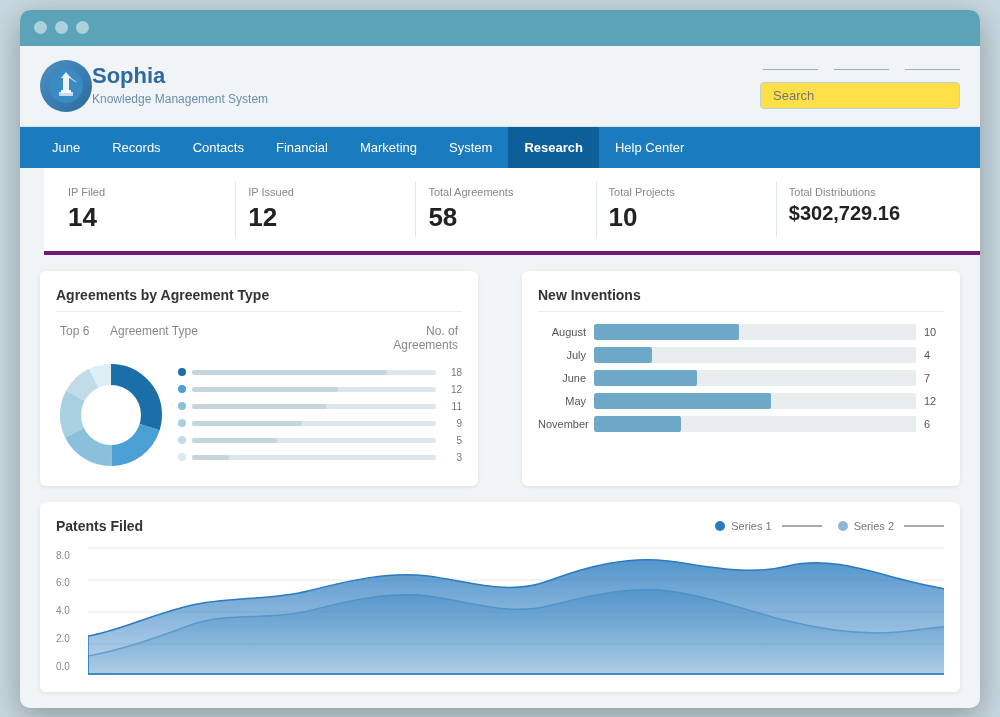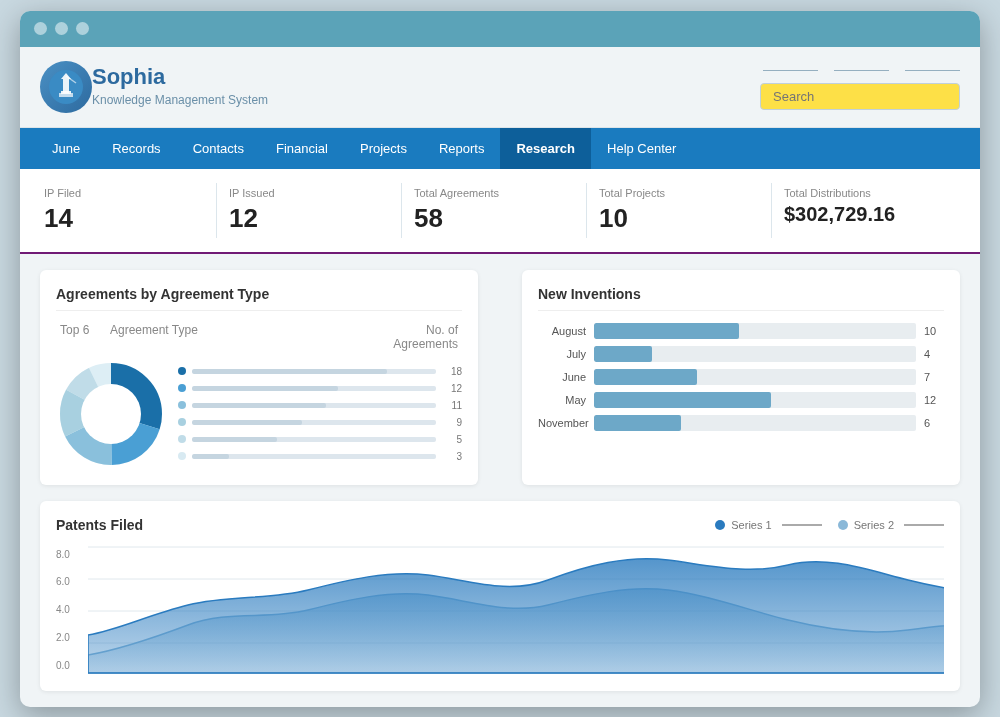--- a/index.html
+++ b/index.html
@@ -125,21 +125,22 @@
     .nav-item.active {
       background: #0d5f9a;
       font-weight: bold;
     }
 
     .stats-bar {
       background: white;
       display: flex;
       padding: 14px 24px;
       gap: 0;
-      border-bottom: 2px solid #701a75;
+      border-bottom: 4px solid #701a75;
+      margin-left: 24px;
     }
 
     .stat-item {
       flex: 1;
       padding: 4px 12px;
       border-right: 1px solid #dce6ec;
     }
     .stat-item:first-child { padding-left: 0; }
     .stat-item:last-child { border-right: none; }
 
@@ -378,22 +379,22 @@
         <input type="text" placeholder="Search" style="">
       </div>
     </div>
   </div>
 
   <div class="navbar">
     <div class="nav-item">June</div>
     <div class="nav-item">Records</div>
     <div class="nav-item">Contacts</div>
     <div class="nav-item">Financial</div>
-    <div class="nav-item">Projects</div>
-    <div class="nav-item">Reports</div>
+    <div class="nav-item">Marketing</div>
+    <div class="nav-item">System</div>
     <div class="nav-item active">Research</div>
     <div class="nav-item">Help Center</div>
   </div>
 
   <div class="stats-bar">
     <div class="stat-item">
       <div class="stat-label">IP Filed</div>
       <div class="stat-value">14</div>
     </div>
     <div class="stat-item">

